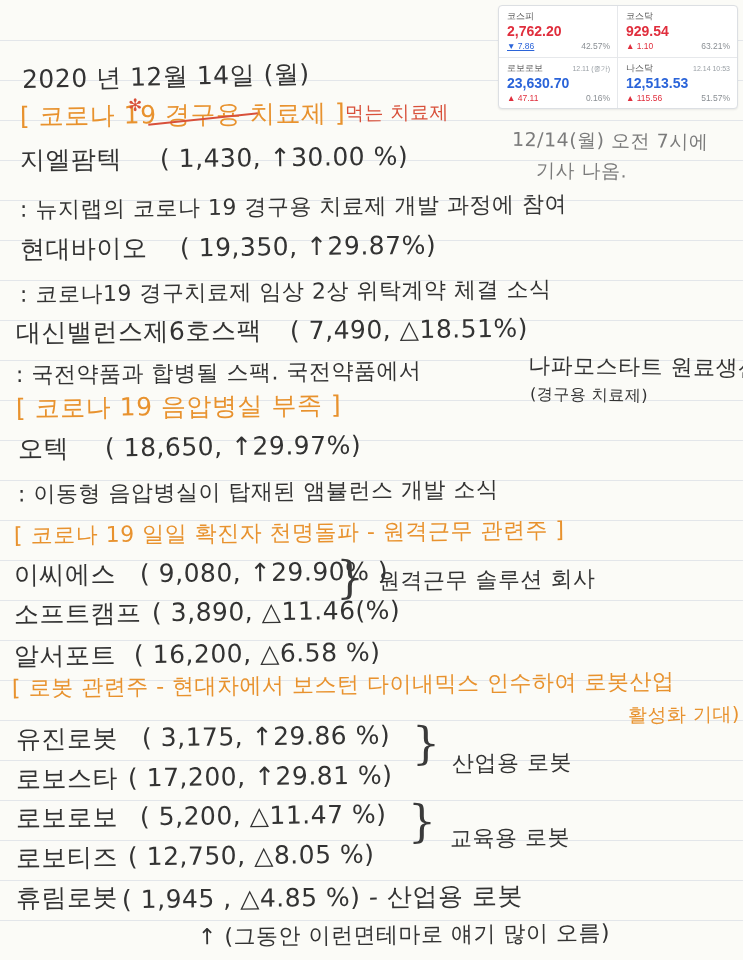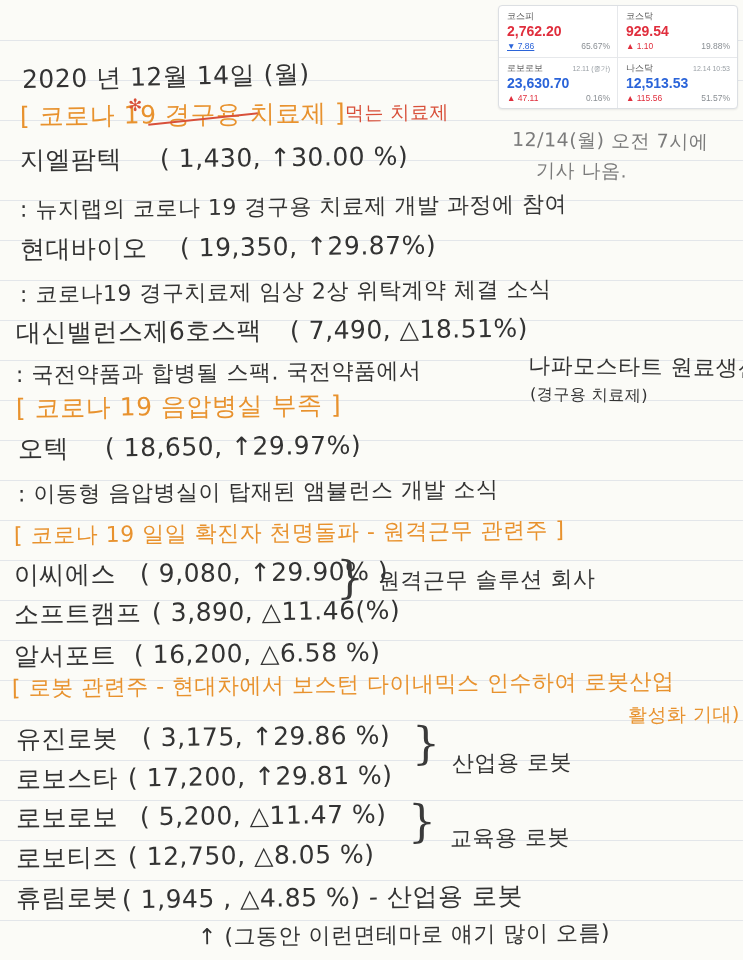--- a/index.html
+++ b/index.html
@@ -92,29 +92,29 @@
 
 <div id="sheet">
 
   <div id="widget">
     <div class="w-row top">
       <div class="w-cell left">
         <div class="w-name">코스피</div>
         <div class="w-val up">2,762.20</div>
         <div class="w-delta">
           <span class="d-down">▼ 7.86</span>
-          <span class="pct">65.67%</span>
+          <span class="pct">42.57%</span>
         </div>
       </div>
       <div class="w-cell">
         <div class="w-name">코스닥</div>
         <div class="w-val up">929.54</div>
         <div class="w-delta">
           <span class="d-up">▲ 1.10</span>
-          <span class="pct">19.88%</span>
+          <span class="pct">63.21%</span>
         </div>
       </div>
     </div>
     <div class="w-row">
       <div class="w-cell left">
         <div class="w-name"><span>로보로보</span><span class="w-sub">12.11  (종가)</span></div>
         <div class="w-val down">23,630.70</div>
         <div class="w-delta">
           <span class="d-up">▲ 47.11</span>
           <span class="pct">0.16%</span>

